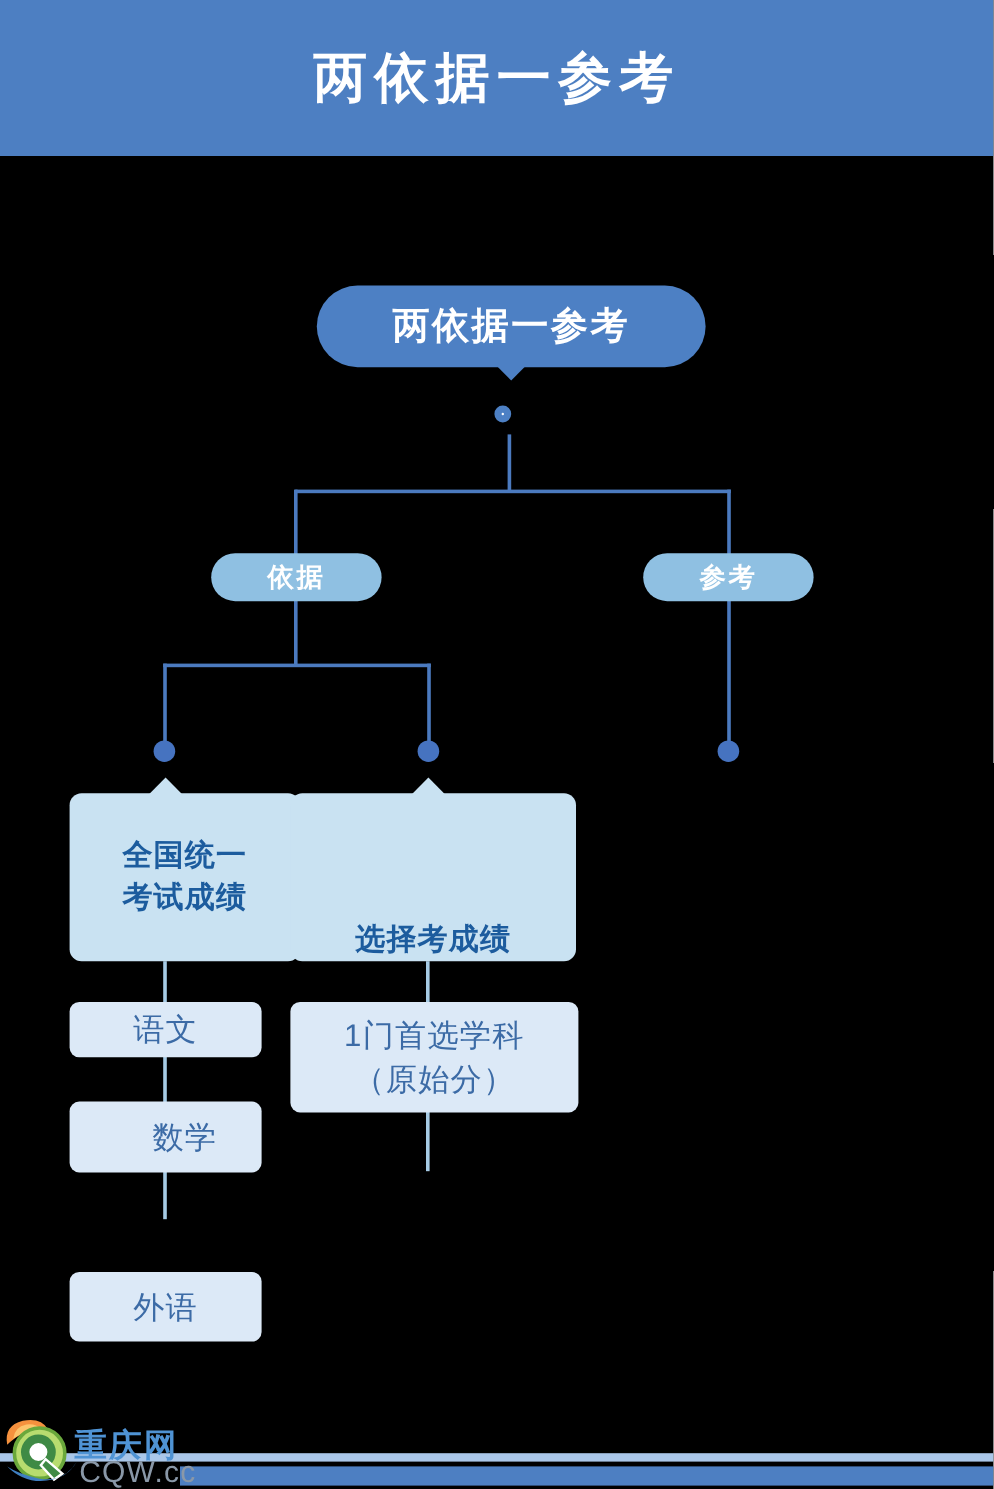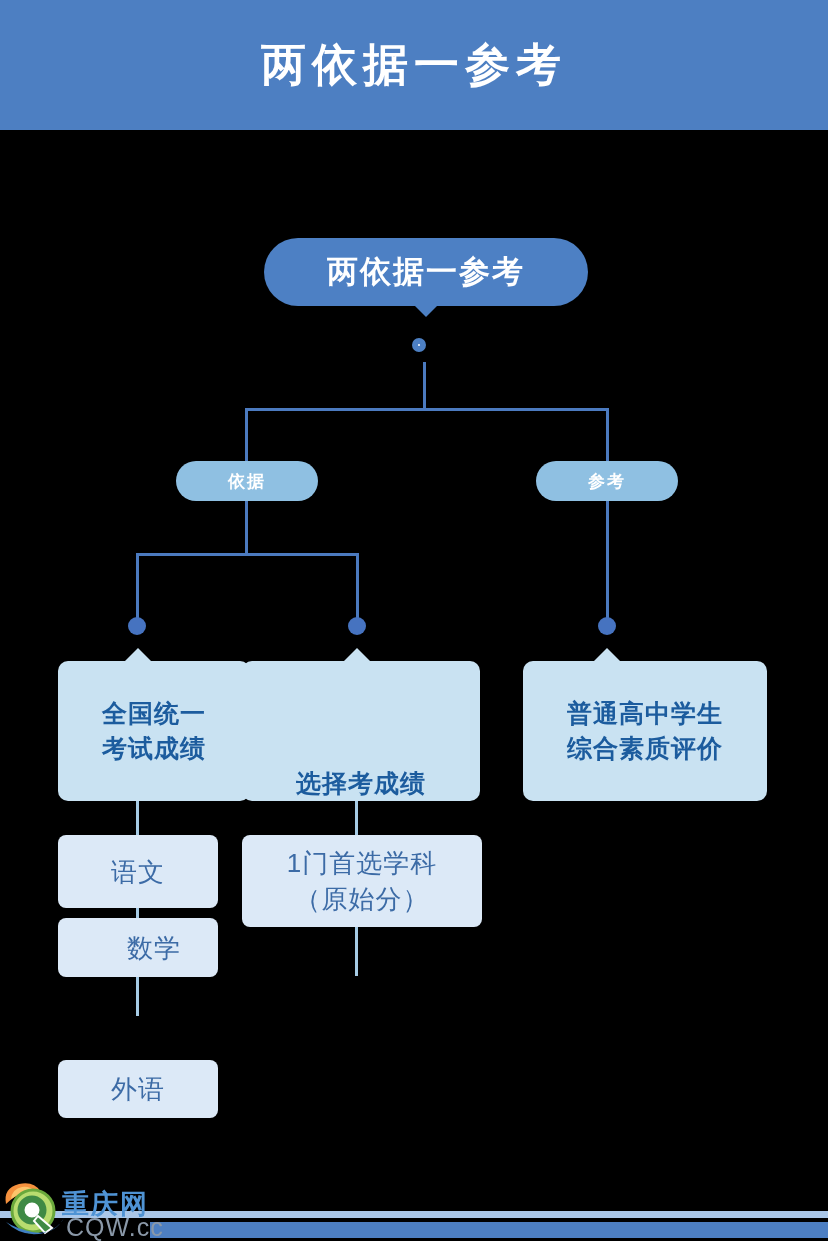--- a/index.html
+++ b/index.html
@@ -45,21 +45,21 @@
   }
   .root-pill span {
     color:#ffffff; font-size:31px; font-weight:bold; letter-spacing:2px;
   }
   
   .branch-pill {
     position:absolute; top:461px; width:142px; height:40px;
     background:#8fc0e2; border-radius:20px; z-index:1;
     display:flex; align-items:center; justify-content:center;
   }
-  .branch-pill span { color:#ffffff; font-size:17px; font-weight:bold; letter-spacing:2px; }
+  .branch-pill span { color:#ffffff; font-size:22px; font-weight:bold; letter-spacing:2px; }
   
   .box {
     position:absolute; top:661px; height:140px;
     background:#c9e2f2; border-radius:10px; z-index:1;
     display:flex; flex-direction:column; align-items:center; justify-content:center;
   }
   .box .tail-up {
     position:absolute; top:-13px; width:0; height:0;
     border-left:14px solid transparent; border-right:14px solid transparent;
     border-bottom:14px solid #c9e2f2;
@@ -123,27 +123,22 @@
 
   <div class="box" style="left:58px; width:192px;font-family:Liberation Serif, serif;">
     <i class="tail-up" style="left:66px;"></i>
     <span>全国统一</span>
     <span>考试成绩</span>
   </div>
   <div class="box" style="left:242px; width:238px;justify-content:flex-end;">
     <i class="tail-up" style="left:101px;"></i>
     <span>选择考成绩</span>
   </div>
-  <div class="box" style="left:523px; width:244px;">
-    <i class="tail-up" style="left:70px;"></i>
-    <span>普通高中学生</span>
-    <span>综合素质评价</span>
-  </div>
 
-  <div class="subbox" style="left:58px; top:835px; width:160px; height:73px;">
+  <div class="subbox" style="left:58px; top:835px; width:160px; height:46px;">
     <span>语文</span>
   </div>
   <div class="subbox" style="left:58px; top:918px; width:160px; height:59px;padding-left:32px;">
     <span>数学</span>
   </div>
   <div class="subbox" style="left:58px; top:1060px; width:160px; height:58px;">
     <span>外语</span>
   </div>
 
   <div class="subbox" style="left:242px; top:835px; width:240px; height:92px;">

